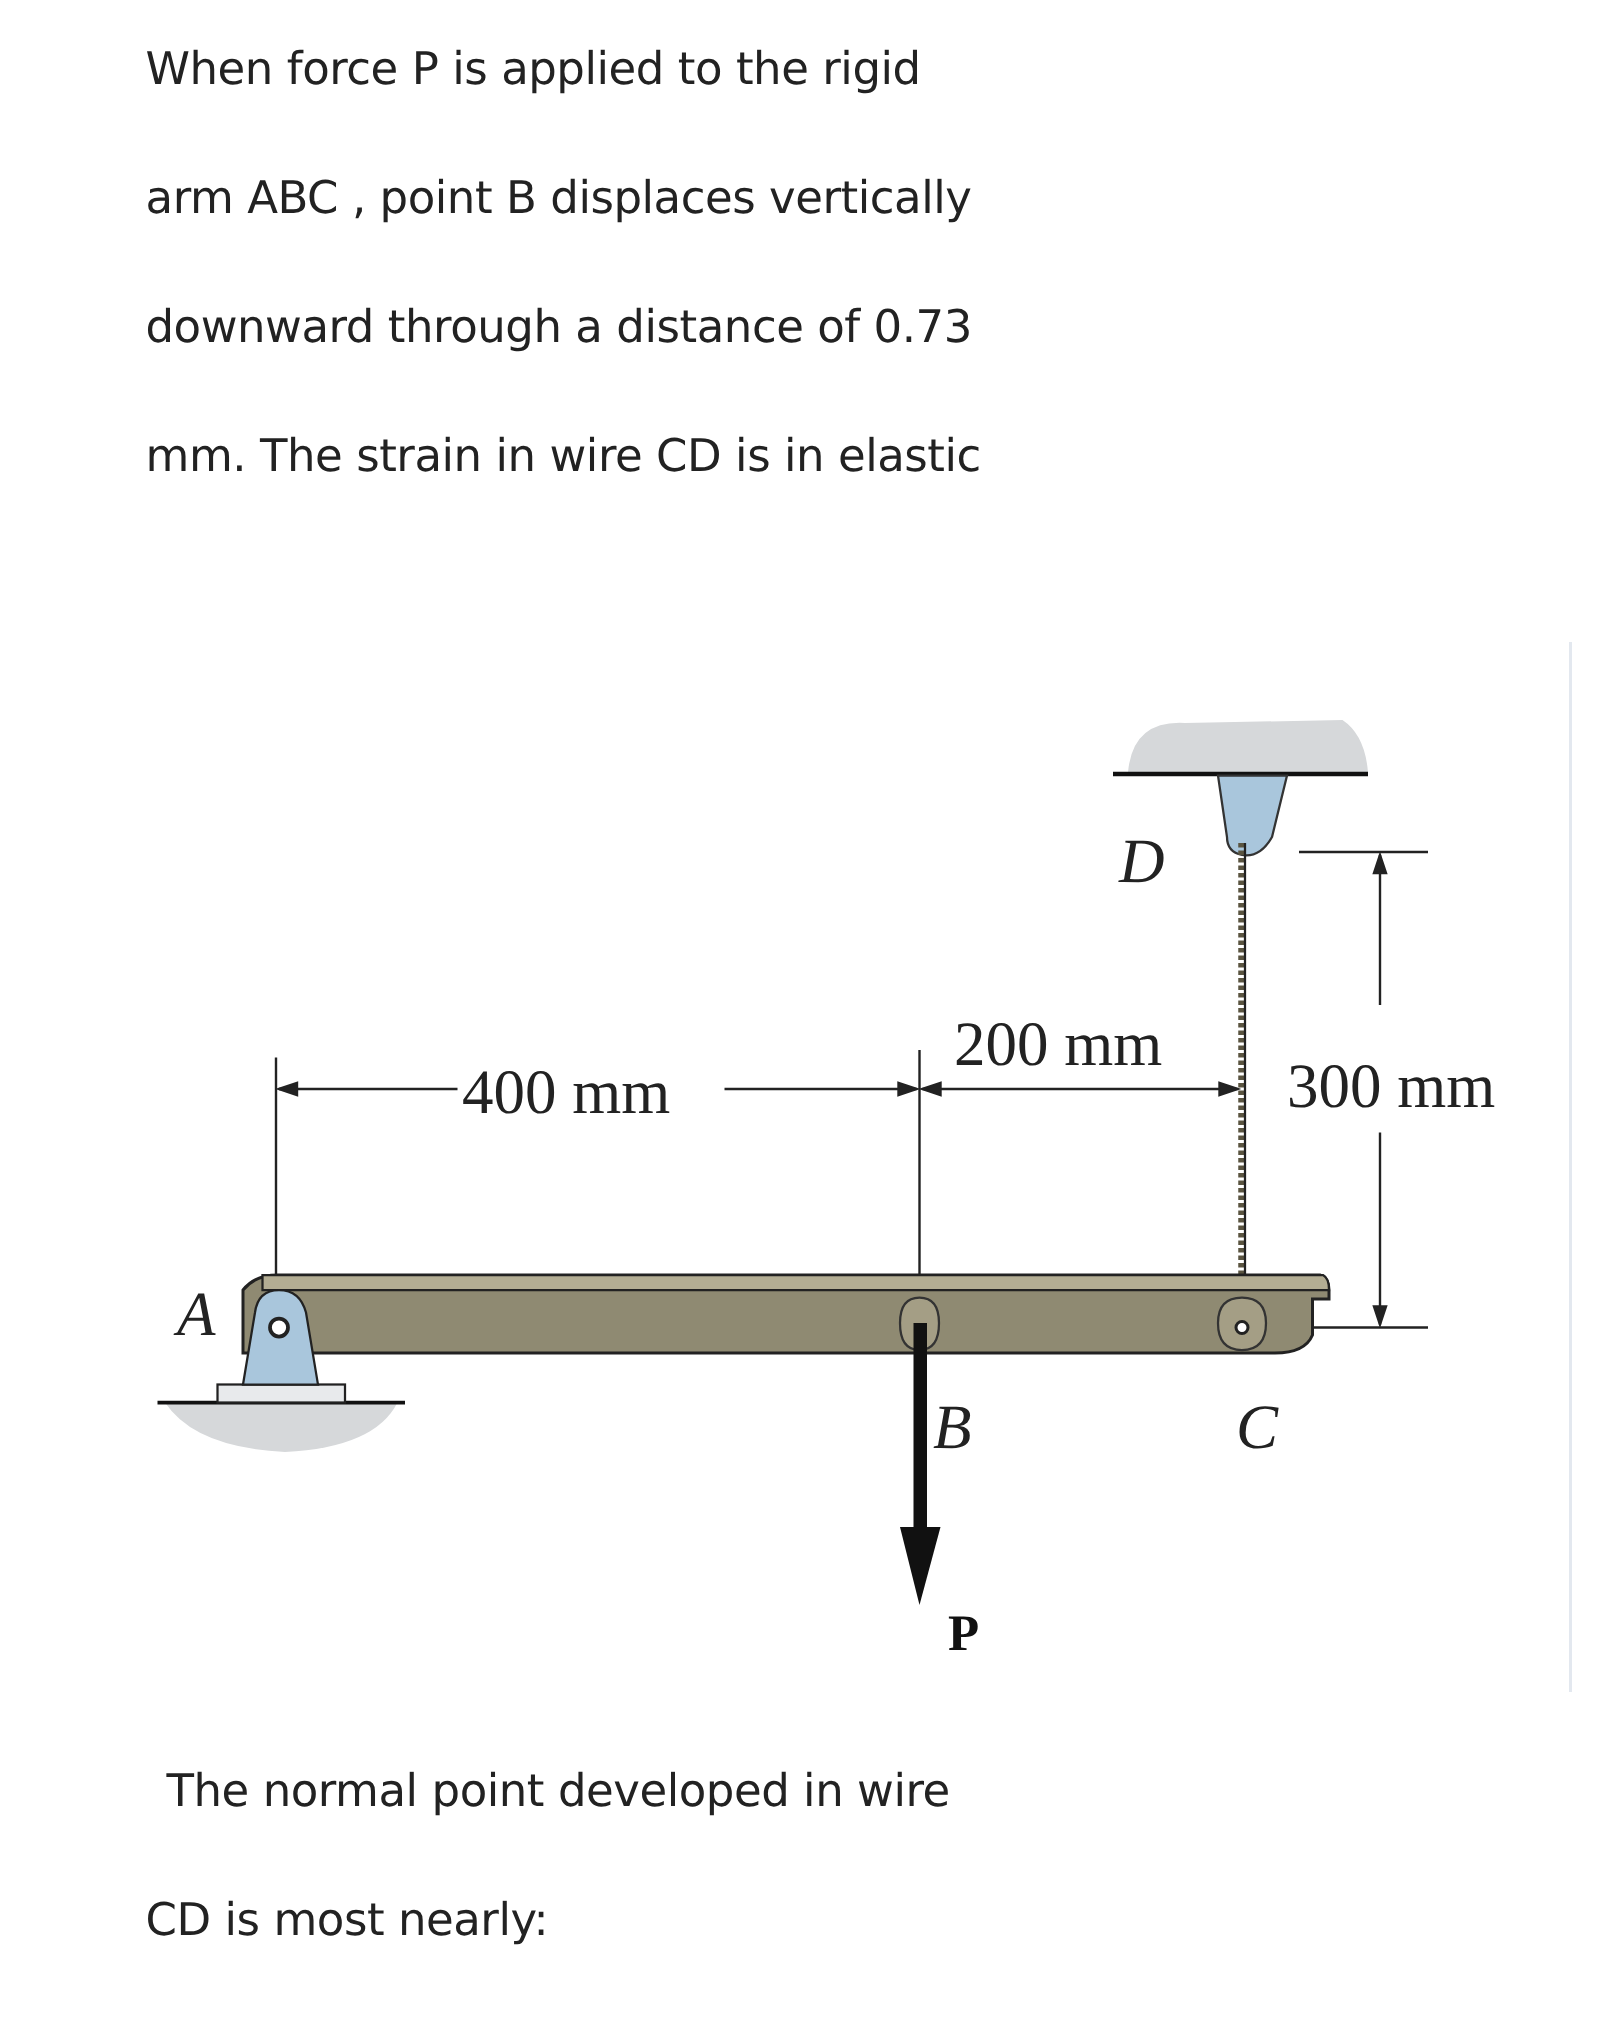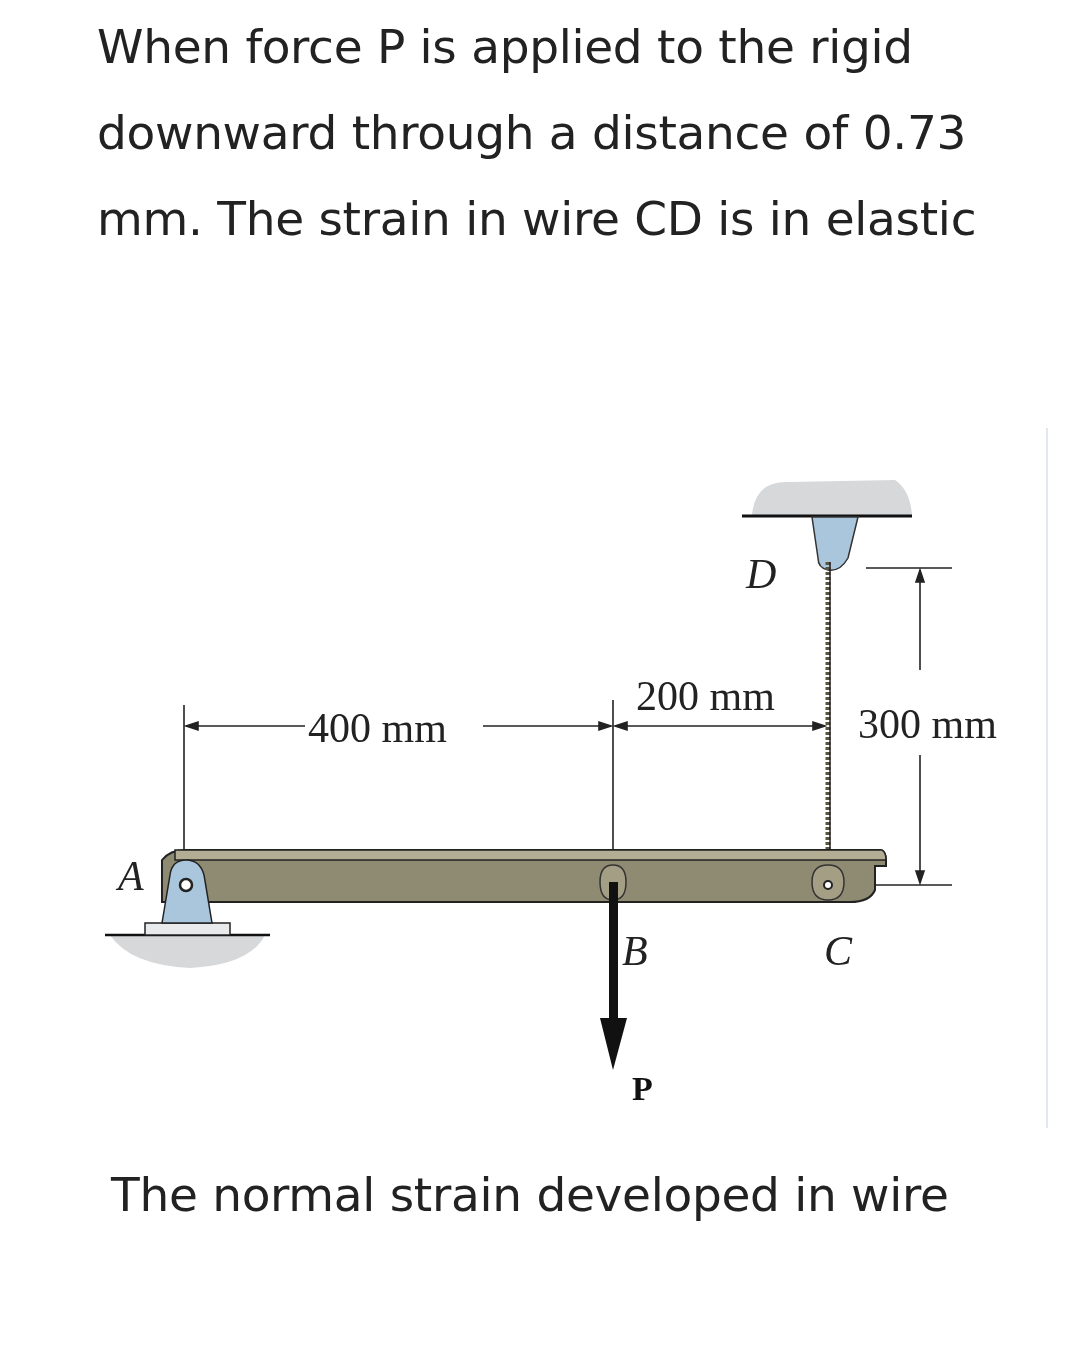--- a/index.html
+++ b/index.html
@@ -1,32 +1,33 @@
 <!DOCTYPE html>
 <html><head>
   <meta charset="utf-8">
   <style>
     html, body { margin: 0; padding: 0; background: #ffffff; }
     body { width: 1080px; height: 1356px; position: relative; overflow: hidden;
            font-family: "DejaVu Sans", sans-serif; color: #222222; }
-    .para { position: absolute; left: 97px; width: 980px; font-size: 47px; line-height: 86px;
+    .para { position: absolute; left: 97px; width: 980px; font-size: 30px; line-height: 86px;
             letter-spacing: -0.3px; color: #222; }
     .intro { top: 4px; }
     .outro { top: 1152px; left: 97px; }
     .outro .l1 { display:block; padding-left: 14px; }
     .line { display: block; white-space: nowrap; }
     .figure { position: absolute; left: 100px; top: 420px; width: 960px; height: 720px; }
     .fig-border { position: absolute; left: 1046px; top: 428px; width: 2px; height: 700px; background: #e3e8ef; }
     svg text { font-family: "Liberation Serif", serif; }
   </style>
 </head>
 <body>
 
 <div class="para intro">
   <span class="line">When force P is applied to the rigid</span>
+  <span class="line">arm ABC , point B displaces vertically</span>
   <span class="line">downward through a distance of 0.73</span>
   <span class="line">mm. The strain in wire CD is in elastic</span>
 </div>
 
 <div class="fig-border"></div>
 
 <div class="figure">
   <svg width="960" height="720" viewBox="0 0 960 720" xmlns="http://www.w3.org/2000/svg">
 
     <g>
@@ -89,14 +90,15 @@
     <text x="532" y="680" font-size="34" font-weight="bold" fill="#111">P</text>
     <g font-size="42" fill="#222">
       <text x="208" y="322">400 mm</text>
       <text x="536" y="290">200 mm</text>
       <text x="758" y="318">300 mm</text>
     </g>
   </svg>
 </div>
 
 <div class="para outro">
-  <span class="line l1">The normal strain developed in wire</span>
+  <span class="line l1">The normal point developed in wire</span>
+  <span class="line">CD is most nearly:</span>
 </div>
 
 </body></html>

